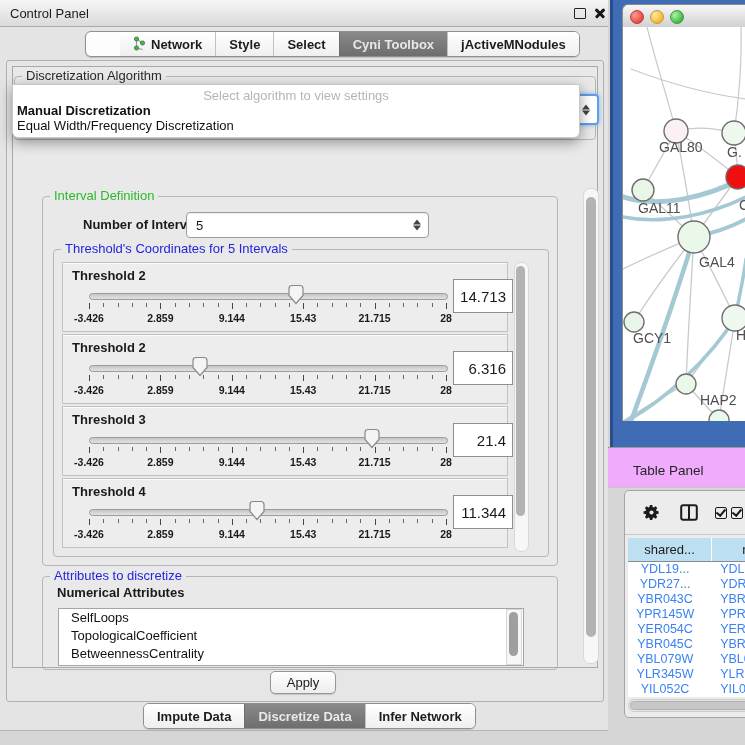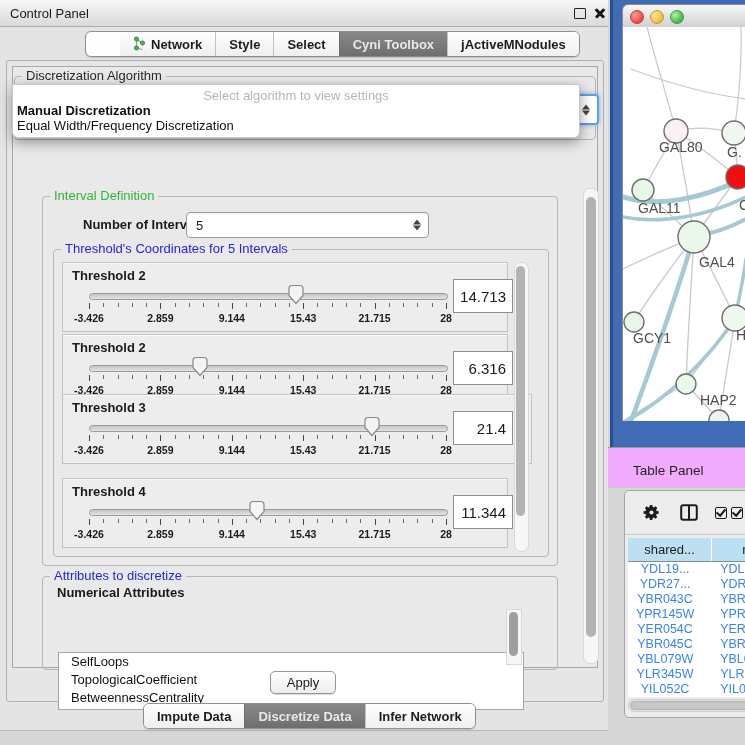--- a/index.html
+++ b/index.html
@@ -58,21 +58,21 @@
          border:1px solid #9c9c9c;border-radius:4px;}
   .tick{position:absolute;top:18px;width:1px;height:4px;background:#666;}
   .tick.major{height:6px;background:#444;}
   .scale-label{position:absolute;top:27px;width:60px;margin-left:-30px;text-align:center;
                font-size:10.5px;font-weight:bold;color:#1a1a1a;}
   .thumb{position:absolute;top:-1px;}
   .th-value{position:absolute;left:390px;top:16px;width:52px;height:32px;background:#ffffff;border:1px solid #8f8f8f;
             font-size:15px;display:flex;align-items:center;justify-content:flex-end;padding-right:6px;}
   
   #attr-list{position:absolute;left:58px;top:608px;width:464px;height:56px;background:#ffffff;
-             border:1px solid #a5a5a5;overflow:hidden;margin-top:44px;}
+             border:1px solid #a5a5a5;overflow:hidden;}
   .list-item{height:18px;line-height:18px;padding-left:12px;font-size:13px;color:#111;}
   
   #apply-btn{left:270px;top:671px;width:64px;height:21px;background:linear-gradient(#ffffff,#ededed);
              border:1px solid #969696;border-radius:5px;font-size:13px;display:flex;align-items:center;
              justify-content:center;box-shadow:0 1px 1px rgba(0,0,0,.15);}
   
   #blue-frame{left:610px;top:0;width:135px;height:447px;background:#3f6cb5;}
   #blue-edge{left:610px;top:0;width:3px;height:447px;background:#294e8c;}
   #net-window{left:622px;top:4px;width:123px;height:417px;}
   #net-titlebar{left:0;top:0;width:123px;height:23px;background:linear-gradient(#f7f7f7,#cfcfcf);
@@ -380,21 +380,21 @@
                 <div class="scale-label" style="left: 285.6px;">21.715</div>
                 <div class="scale-label" style="left: 357px;">28</div>
                 <div class="thumb" style="left: 102.169px;">
                   <svg width="18" height="21" viewBox="0 0 18 21">
                     <path d="M2,4.5 Q2,1.5 5,1.5 L13,1.5 Q16,1.5 16,4.5 L16,11.5 L9,19.5 L2,11.5 Z" fill="#f4f4f4" stroke="#898989" stroke-width="1.2"></path>
                   </svg>
                 </div>
               </div>
               <div class="th-value">6.316</div>
             </div>
-            <div class="th-panel" style="top: 132px; padding-left: 24px;">
+            <div class="th-panel" style="top: 144px;">
               <div class="th-label">Threshold 3</div>
               <div class="slider">
                 <div class="track"></div>
                 <div class="tick major" style="left: 0px;"></div>
                 <div class="tick" style="left: 14.28px;"></div>
                 <div class="tick" style="left: 28.56px;"></div>
                 <div class="tick" style="left: 42.84px;"></div>
                 <div class="tick" style="left: 57.12px;"></div>
                 <div class="tick major" style="left: 71.4px;"></div>
                 <div class="tick" style="left: 85.68px;"></div>

